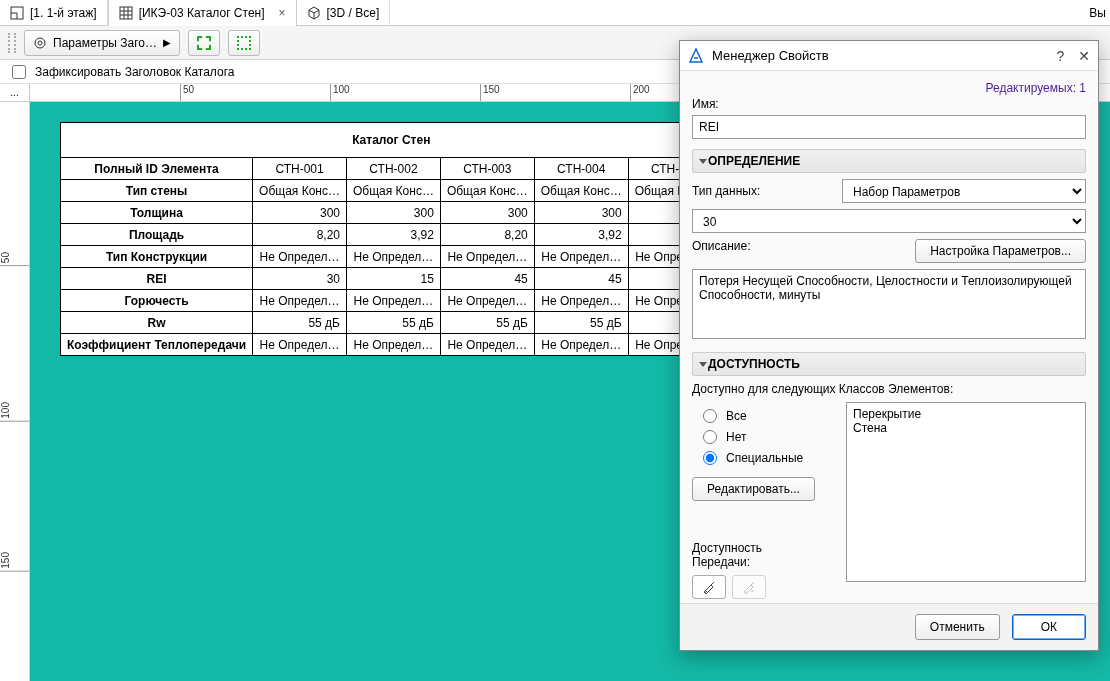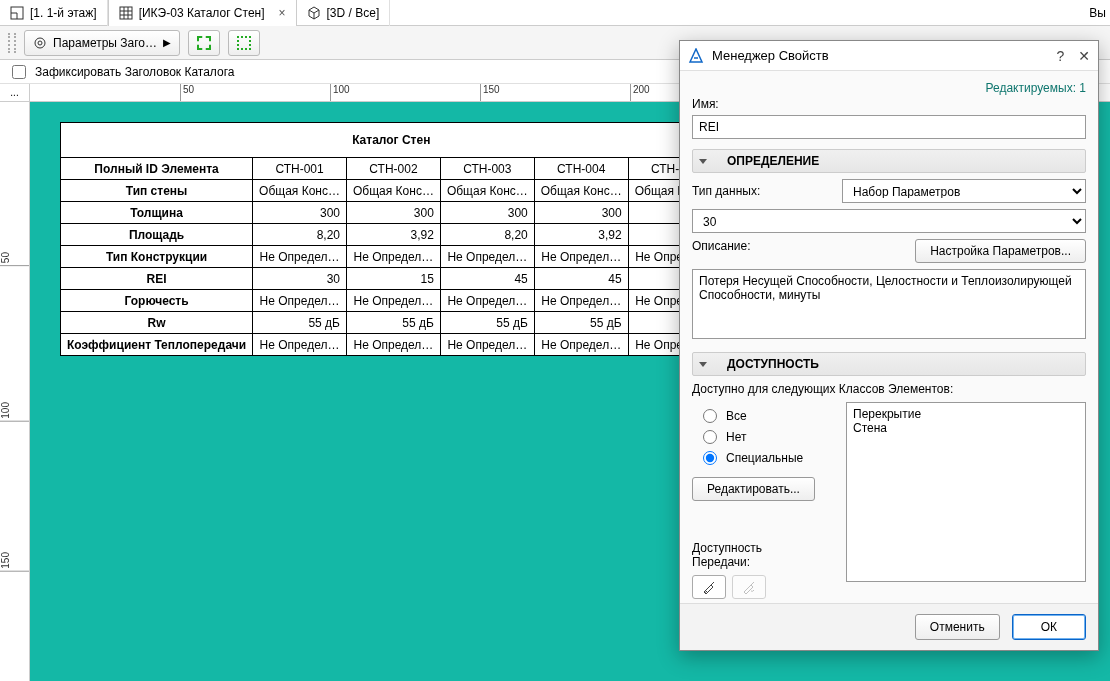--- a/index.html
+++ b/index.html
@@ -42,22 +42,22 @@
   .dlg-title .caption { font-size:13px; }
   .dlg-title .right { margin-left:auto; display:flex; gap:14px; align-items:center; font-size:14px; color:#444;}
   .dlg-title .right span { cursor:pointer; }
   .dlg-body { padding:10px 12px 4px; }
   .dlg-row { display:flex; align-items:center; margin:6px 0; gap:10px;}
   .dlg-row .lab { width:140px; font-size:12px;}
   .dlg-row .field { flex:1; }
   .input, .select, .textarea { width:100%; border:1px solid #999; padding:4px 6px; font-size:12px; background:#fff;}
   .select { height:24px; }
   .textarea { height:70px; resize:none; }
-  .editcount { text-align:right; font-size:12px; margin-bottom:2px; color:#0f766e;}
-  .section-head { display:flex; align-items:center; gap:20px; background:linear-gradient(#f0f0f0,#e6e6e6); border:1px solid #ccc; border-radius:2px; padding:4px 6px; margin:10px 0 6px; font-weight:bold; font-size:12px;}
+  .editcount { text-align:right; font-size:12px; margin-bottom:2px; color:#4c1d95;}
+  .section-head { display:flex; align-items:center; gap:1px; background:linear-gradient(#f0f0f0,#e6e6e6); border:1px solid #ccc; border-radius:2px; padding:4px 6px; margin:10px 0 6px; font-weight:bold; font-size:12px;}
   .section-head .tri { width:0; height:0; border-top:5px solid #555; border-left:4px solid transparent; border-right:4px solid transparent; display:inline-block;}
   .btn { border:1px solid #999; background:linear-gradient(#fff,#eee); padding:4px 14px; border-radius:3px; font-size:12px; cursor:pointer;}
   .btn.primary { border:1px solid #0a64c8; background:#fff; color:#000; padding:5px 28px; box-shadow:inset 0 0 0 1px #6fb2f0;}
   .radio-row { display:flex; align-items:flex-end; gap:6px; margin:4px 0 4px 6px; font-size:12px;}
   .radio-row input { width:14px; height:14px;}
   .listbox { border:1px solid #999; background:#fff; padding:4px 6px; font-size:12px; height:180px; overflow:auto;}
   .footer { display:flex; justify-content:flex-end; gap:12px; padding:10px 12px; border-top:1px solid #ddd; background:#f3f3f3;}
   .pipette { width:34px; height:24px; border:1px solid #aaa; background:#fff; border-radius:3px; display:flex; align-items:center; justify-content:center; cursor:pointer;}
   .pipette.disabled { opacity:.5; }
   svg { display:block; }

